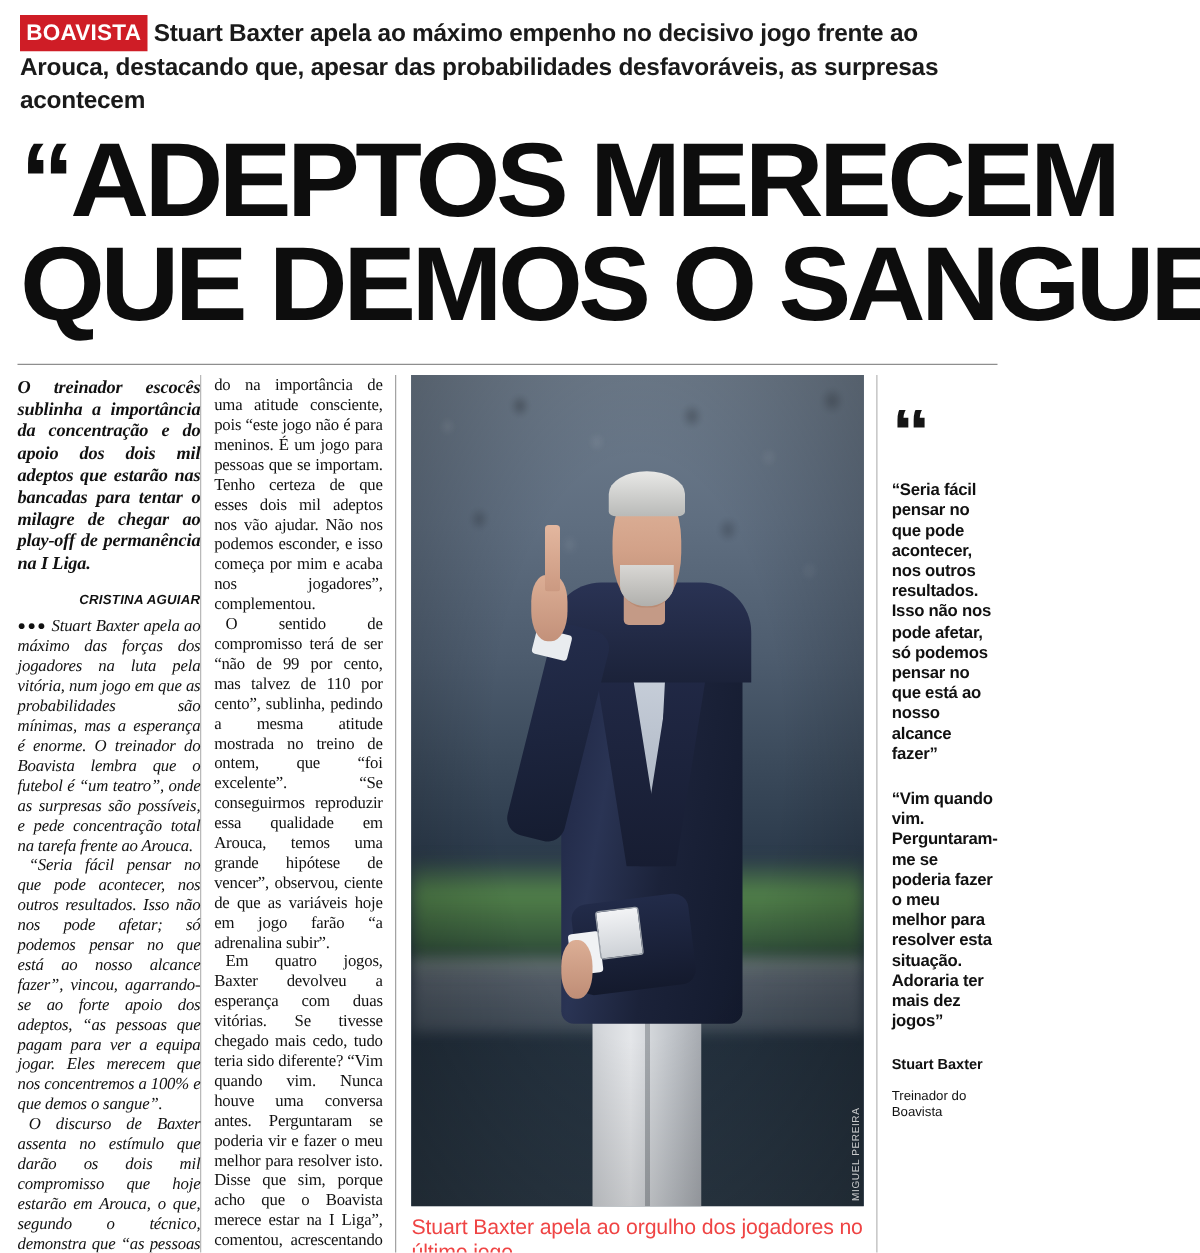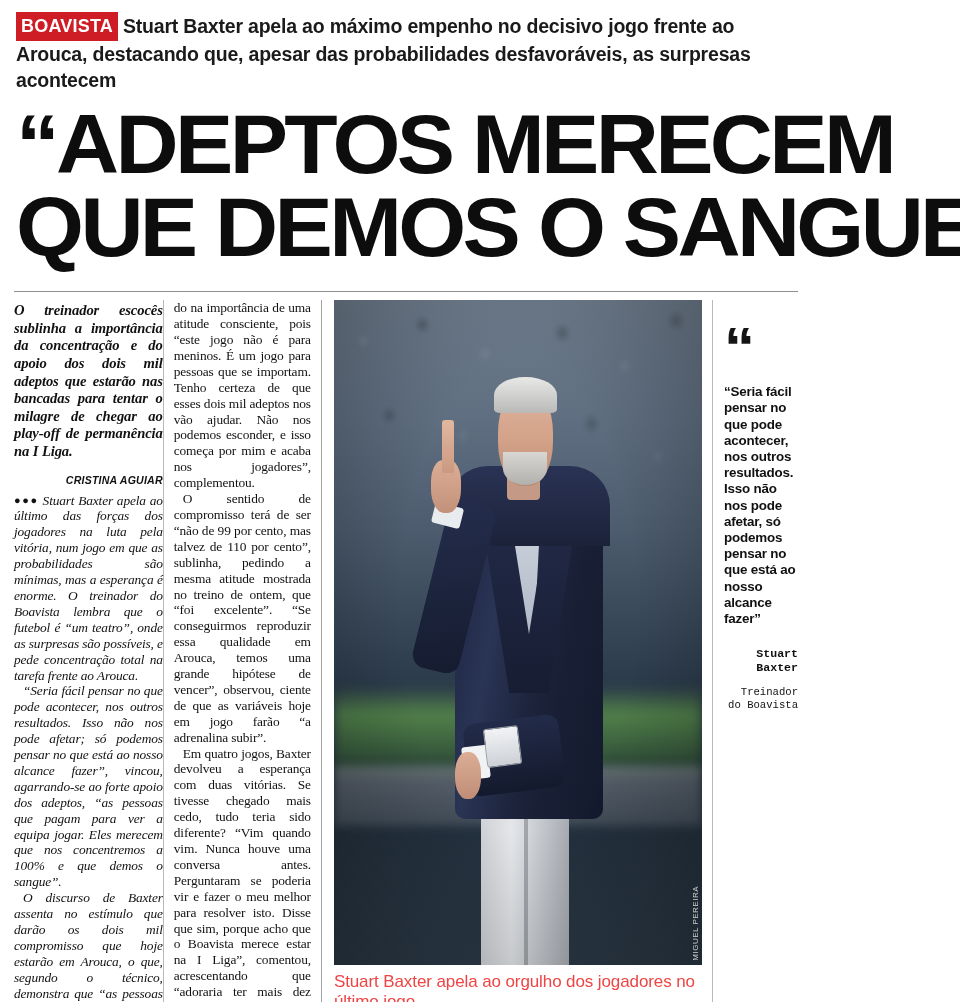--- a/index.html
+++ b/index.html
@@ -175,26 +175,25 @@
   .pullquote {
     font-family: "Liberation Sans", sans-serif;
     font-weight: bold;
     font-size: 13.4px;
     line-height: 16.2px;
     letter-spacing: -0.2px;
     margin: 0 0 20px 0;
     color: #111;
   }
   .attrib {
-    font-family: Liberation Mono, monospace;
+    font-family: Liberation Sans, sans-serif;
     font-weight: bold;
     font-size: 11.6px;
     line-height: 13.4px;
     margin-top: 14px;
-    text-align: right;
   }
   .attrib .role {
     font-weight: normal;
     font-size: 10.6px;
     display: block;
     margin-top: 12px;
   }
 
   
   .bg-stand {
@@ -347,21 +346,21 @@
 
   <hr class="rule">
 
   <div class="content">
 
     <div class="col col-1">
       <p class="standfirst">O treinador escocês sublinha a importância da concentração e do apoio dos dois mil adeptos que estarão nas bancadas para tentar o milagre de chegar ao play-off de permanência na I Liga.</p>
       <div class="byline">
         <span>CRISTINA AGUIAR</span>
       </div>
-      <p class="body"><span class="bullets">●●●</span> <span>Stuart Baxter apela ao último das forças dos jogadores na luta pela vitória, num jogo em que as probabilidades são mínimas, mas a esperança é enorme. O treinador do Boavista lembra que o futebol é “um teatro”, onde as surpresas são possíveis, e pede concentração total na tarefa frente ao Arouca.</span></p>
+      <p class="body"><span class="bullets">●●●</span> <span>Stuart Baxter apela ao máximo das forças dos jogadores na luta pela vitória, num jogo em que as probabilidades são mínimas, mas a esperança é enorme. O treinador do Boavista lembra que o futebol é “um teatro”, onde as surpresas são possíveis, e pede concentração total na tarefa frente ao Arouca.</span></p>
       <p class="body">“Seria fácil pensar no que pode acontecer, nos outros resultados. Isso não nos pode afetar; só podemos pensar no que está ao nosso alcance fazer”, vincou, agarrando-se ao forte apoio dos adeptos, “as pessoas que pagam para ver a equipa jogar. Eles merecem que nos concentremos a 100% e que demos o sangue”.</p>
       <p class="body">O discurso de Baxter assenta no estímulo que darão os dois mil compromisso que hoje estarão em Arouca, o que, segundo o técnico, demonstra que “as pessoas importam-se com o clube”. “Por isso, merecem que também nos importemos com eles”, reforçou, insistin-</p>
     </div>
 
     <div class="col col-2">
       <p class="body">do na importância de uma atitude consciente, pois “este jogo não é para meninos. É um jogo para pessoas que se importam. Tenho certeza de que esses dois mil adeptos nos vão ajudar. Não nos podemos esconder, e isso começa por mim e acaba nos jogadores”, complementou.</p>
       <p class="body">O sentido de compromisso terá de ser “não de 99 por cento, mas talvez de 110 por cento”, sublinha, pedindo a mesma atitude mostrada no treino de ontem, que “foi excelente”. “Se conseguirmos reproduzir essa qualidade em Arouca, temos uma grande hipótese de vencer”, observou, ciente de que as variáveis hoje em jogo farão “a adrenalina subir”.</p>
       <p class="body">Em quatro jogos, Baxter devolveu a esperança com duas vitórias. Se tivesse chegado mais cedo, tudo teria sido diferente? “Vim quando vim. Nunca houve uma conversa antes. Perguntaram se poderia vir e fazer o meu melhor para resolver isto. Disse que sim, porque acho que o Boavista merece estar na I Liga”, comentou, acrescentando que “adoraria ter mais dez jogos”, admitindo que “provavelmente é uma das tarefas mais difíceis” que teve como treinador, “dada a situação da equipa”.</p>
     </div>
 
@@ -393,20 +392,21 @@
         </div>
         <div class="vignette"></div>
         <div class="photo-credit">MIGUEL PEREIRA</div>
       </div>
       <div class="caption">Stuart Baxter apela ao orgulho dos jogadores no último jogo</div>
     </div>
 
     <div class="col col-3">
       <div class="quote-mark">“</div>
       <p class="pullquote">“Seria fácil pensar no que pode acontecer, nos outros resultados. Isso não nos pode afetar, só podemos pensar no que está ao nosso alcance fazer”</p>
+      <p class="pullquote">“Vim quando vim. Perguntaram-me se poderia fazer o meu melhor para resolver esta situação. Adoraria ter mais dez jogos”</p>
       <div class="attrib">
         <span>Stuart Baxter</span>
         <span class="role">Treinador do Boavista</span>
       </div>
     </div>
 
   </div>
 </div>
 
 </body></html>

